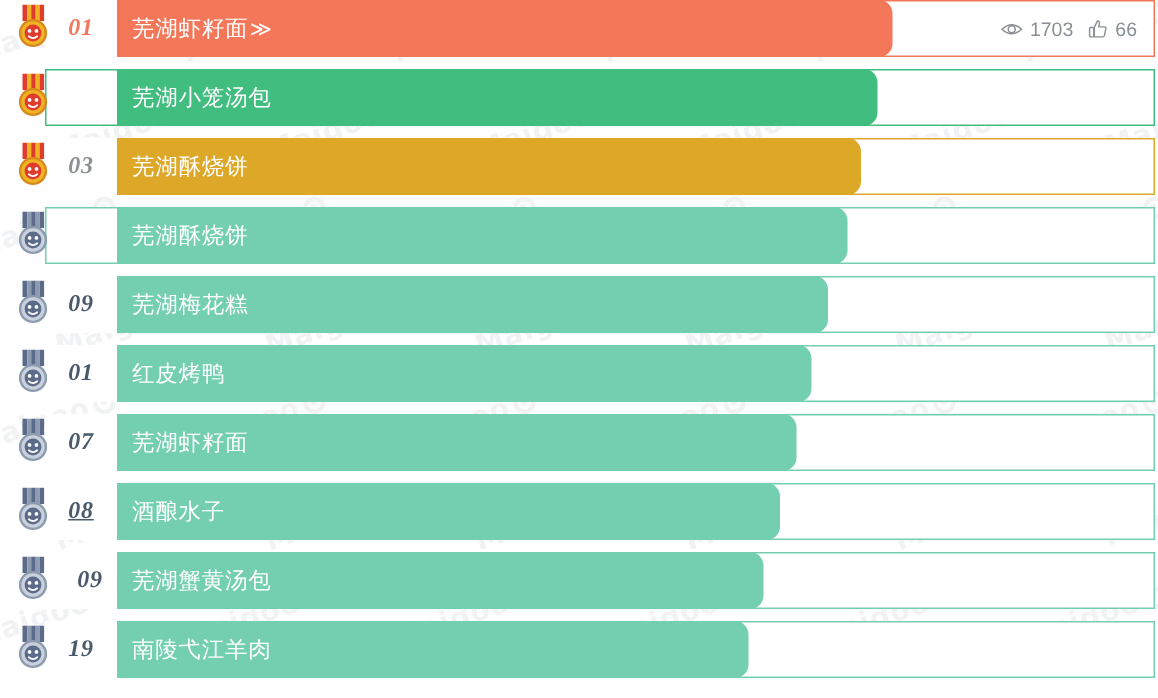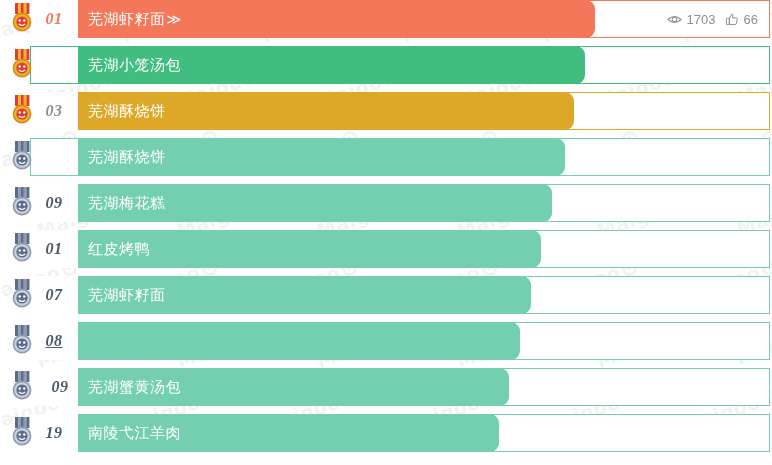--- a/index.html
+++ b/index.html
@@ -505,20 +505,23 @@
     <path d="M11.2 21.2 Q14 23.6 16.8 21.2" stroke="#ffffff" stroke-width="1.2" fill="none" stroke-linecap="round"></path>
   </svg>
         </div>
       </div>
       <div class="row">
         <div class="track" style="border-color: rgb(116, 207, 176);"></div>
         <div class="bar" style="width: 442px; background: rgb(116, 207, 176);"></div>
         <div class="rankbox">
           <span class="rank-num" style="color: rgb(74, 90, 106); text-decoration: underline;">08</span>
         </div>
+        <div class="name">
+          <span>酒酿水子</span>
+        </div>
         <div class="medal">
   <svg width="28" height="32" viewBox="0 0 28 32" xmlns="http://www.w3.org/2000/svg">
     <rect x="7" y="0" width="3.2" height="11" fill="#5C6B8A"></rect>
     <rect x="10.2" y="0" width="2.6" height="11" fill="#8C9BB0"></rect>
     <rect x="12.8" y="0" width="3.0" height="11" fill="#5C6B8A"></rect>
     <rect x="15.8" y="0" width="2.6" height="11" fill="#8C9BB0"></rect>
     <rect x="18.4" y="0" width="3.0" height="11" fill="#5C6B8A"></rect>
     <circle cx="14" cy="19" r="9.4" fill="#8C9BB0"></circle>
     <circle cx="14" cy="19" r="7.8" fill="#C9D2DC"></circle>
     <circle cx="14" cy="19" r="5.6" fill="#5C6B8A"></circle>

